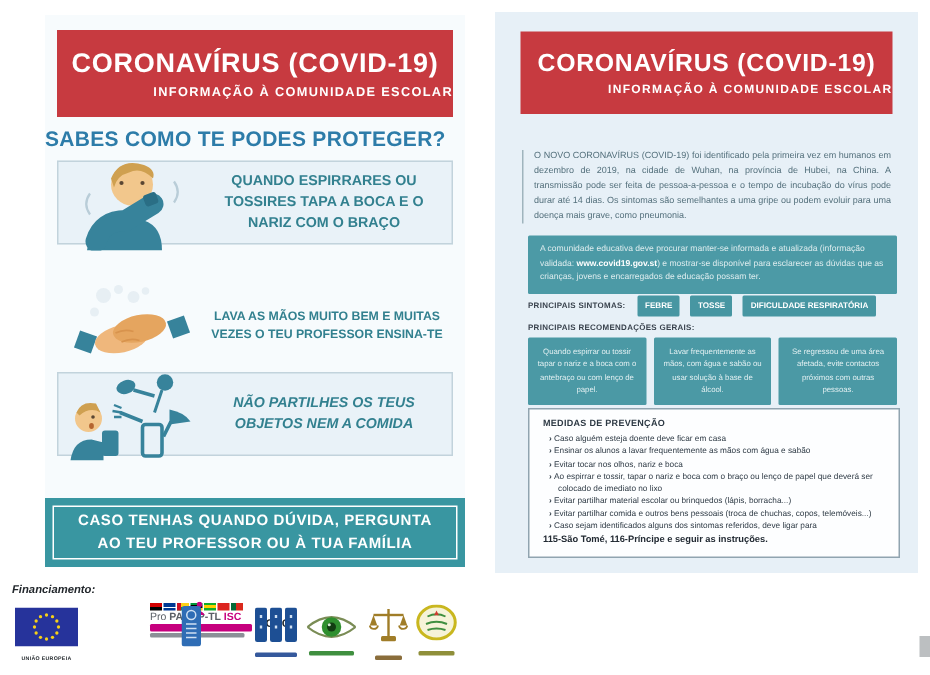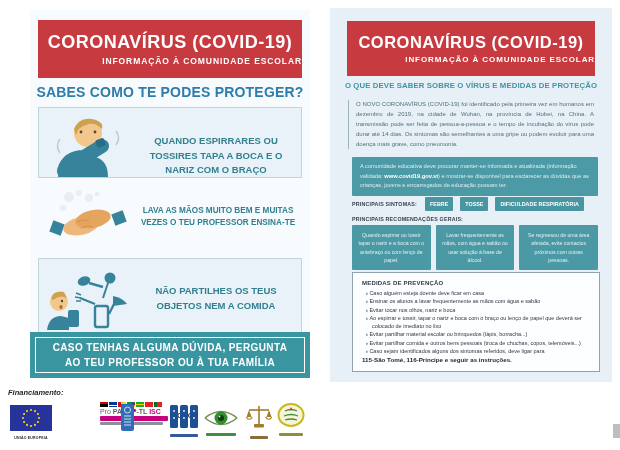--- a/index.html
+++ b/index.html
@@ -11,28 +11,28 @@
               display:flex;flex-direction:column;justify-content:center;gap:3px;}
   .rh-title{font-weight:600;letter-spacing:.5px;}
   .rh-suffix{font-weight:800;text-align:right;}
   .rh-sub{font-weight:700;letter-spacing:.9px;text-align:right;}
 
   
   .poster-left{position:absolute;left:30px;top:10px;width:280px;height:368px;background:#f7fbfd;}
   .pl-header{left:8px;top:10px;width:264px;height:58px;}
   .pl-header .rh-title{font-size:18px;}
   .pl-header .rh-sub{font-size:8.5px;}
-  .pl-heading{position:absolute;left:0;top:74px;width:100%;text-align:center;
+  .pl-heading{position:absolute;left:0;top:74px;width:100%;
               font-size:14px;font-weight:800;color:#2d7ca9;letter-spacing:.2px;}
   .tip-box{position:absolute;left:8px;width:264px;background:#e9f2f8;border:1px solid #c2d3dc;
            display:flex;align-items:center;box-sizing:border-box;}
   .tip-plain{position:absolute;left:8px;width:264px;display:flex;align-items:center;}
-  .tip1{top:97px;height:71px;align-items:flex-end;}
+  .tip1{top:97px;height:56px;}
   .tip2{top:174px;height:66px;}
-  .tip3{top:248px;height:81px;}
+  .tip3{top:238px;height:56px;font-style:italic;}
   .tip-ill{flex:0 0 100px;display:flex;justify-content:center;align-items:center;}
   .tip-text{flex:1;text-align:center;font-weight:700;color:#32808f;
             font-size:9.5px;line-height:1.5;padding:0 10px 0 2px;}
   .tip2 .tip-text{font-size:8.2px;padding:0 4px 0 0;}
   .pl-footer{position:absolute;left:0;top:322px;width:280px;height:46px;background:#3996a1;box-sizing:border-box;}
   .pl-footer-inner{position:absolute;left:5px;right:5px;top:5px;bottom:5px;border:1.5px solid #fff;
             display:flex;align-items:center;justify-content:center;text-align:center;
             color:#fff;font-weight:700;font-size:10px;letter-spacing:.4px;line-height:1.55;padding:0 12px;}
 
   
@@ -164,34 +164,33 @@
           <line x1="61" y1="15" x2="56" y2="30" stroke="#37839b" stroke-width="2"></line>
           <rect x="48" y="38" width="13" height="21" rx="2" fill="#e9f2f8" stroke="#37839b" stroke-width="2.4"></rect>
           <path d="M66 28 q10 2 14 8 l-14 2 z" fill="#37839b"></path>
           <line x1="67" y1="36" x2="62" y2="46" stroke="#37839b" stroke-width="2.4"></line>
         </svg>
       </span>
       <div class="tip-text">NÃO PARTILHES OS TEUS OBJETOS NEM A COMIDA</div>
     </div>
 
     <div class="pl-footer">
-      <div class="pl-footer-inner">CASO TENHAS ALGUMA DÚVIDA, PERGUNTA AO TEU PROFESSOR OU À TUA FAMÍLIA</div>
+      <div class="pl-footer-inner">CASO TENHAS QUANDO DÚVIDA, PERGUNTA AO TEU PROFESSOR OU À TUA FAMÍLIA</div>
     </div>
   </div>
 
   <div class="poster-right">
     <div class="red-header pr-header">
       <div class="rh-title">
         <span>CORONAVÍRUS</span>
         <span class="rh-suffix">(COVID-19)</span>
       </div>
       <div class="rh-sub">INFORMAÇÃO À COMUNIDADE ESCOLAR</div>
     </div>
 
-    <div class="pr-heading">O QUE DEVE SABER SOBRE O VÍRUS E MEDIDAS DE PROTEÇÃO</div>
 
     <div class="pr-intro">O NOVO CORONAVÍRUS (COVID-19) foi identificado pela primeira vez em humanos em dezembro de 2019, na cidade de Wuhan, na província de Hubei, na China. A transmissão pode ser feita de pessoa-a-pessoa e o tempo de incubação do vírus pode durar até 14 dias. Os sintomas são semelhantes a uma gripe ou podem evoluir para uma doença mais grave, como pneumonia.</div>
 
     <div class="pr-info">
       <span>A comunidade educativa deve procurar manter-se informada e atualizada (informação validada: </span><b>www.covid19.gov.st</b><span>) e mostrar-se disponível para esclarecer as dúvidas que as crianças, jovens e encarregados de educação possam ter.</span>
     </div>
 
     <div class="sym-row">
       <span class="sym-label">PRINCIPAIS SINTOMAS:</span>
       <span class="sym-btn">FEBRE</span>

